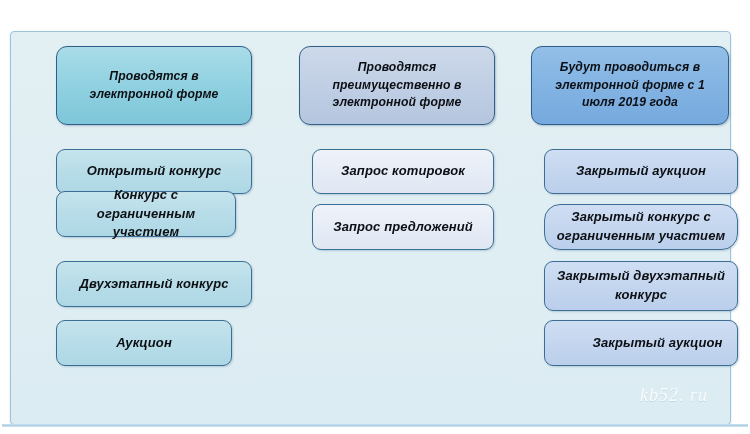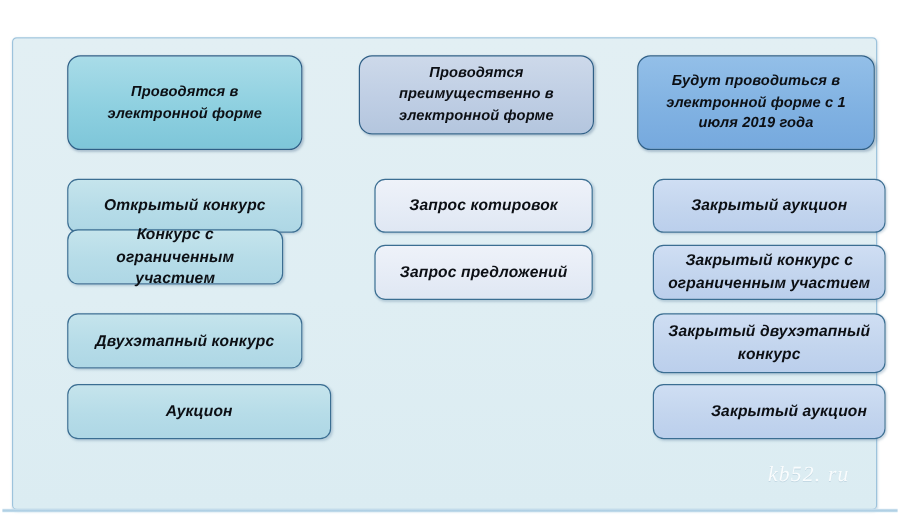--- a/index.html
+++ b/index.html
@@ -78,21 +78,21 @@
     font-size: 12.2px;
     border-radius: 11px;
     box-shadow: 1px 1px 2px rgba(90,120,150,0.4);
   }
   #header-box-1 {
     left: 13px; top: 14px; width: 196px; height: 79px;
     background: linear-gradient(180deg, #a9dce8 0%, #8ed0e0 55%, #7ec6d9 100%);
     border: 1.6px solid #2f5f86;
   }
   #header-box-2 {
-    left: 7px; top: 14px; width: 196px; height: 66px;
+    left: 7px; top: 14px; width: 196px; height: 79px;
     background: linear-gradient(180deg, #cdd9ea 0%, #bfcee4 55%, #b4c6de 100%);
     border: 1.6px solid #2f5f86;
   }
   #header-box-3 {
     left: 0px; top: 14px; width: 198px; height: 79px;
     background: linear-gradient(180deg, #93bfe8 0%, #81b2e2 55%, #76a9de 100%);
     border: 1.6px solid #2f5f86;
   }
 
   
@@ -111,29 +111,29 @@
   }
   .item-c3 {
     background: linear-gradient(180deg, #cfdef3 0%, #c3d5ee 55%, #bbcfec 100%);
     border: 1.4px solid #3b6e92;
   }
 
   
   #c1-item-0 { left: 13px; top: 117px; width: 196px; height: 45px; }
   #c1-item-1 { left: 13px; top: 159px; width: 180px; height: 46px; }
   #c1-item-2 { left: 13px; top: 229px; width: 196px; height: 46px; }
-  #c1-item-3 { left: 13px; top: 288px; width: 220px; height: 46px; }
+  #c1-item-3 { left: 13px; top: 288px; width: 176px; height: 46px; }
 
   
   #c2-item-0 { left: 20px; top: 117px; width: 182px; height: 45px; }
   #c2-item-1 { left: 20px; top: 172px; width: 182px; height: 46px; }
 
   
   #c3-item-0 { left: 13px; top: 117px; width: 194px; height: 45px; }
-  #c3-item-1 { left: 13px; top: 172px; width: 194px; height: 46px; }
+  #c3-item-1 { left: 13px; top: 172px; width: 194px; height: 46px; border-radius: 16px; }
   #c3-item-2 { left: 13px; top: 229px; width: 194px; height: 50px; }
   #c3-item-3 { left: 13px; top: 288px; width: 194px; height: 46px; padding-left: 42px; }
 
   
   #watermark {
     position: absolute;
     right: 22px;
     bottom: 18px;
     font-size: 18px;
     font-family: "Liberation Serif", "DejaVu Serif", serif;

